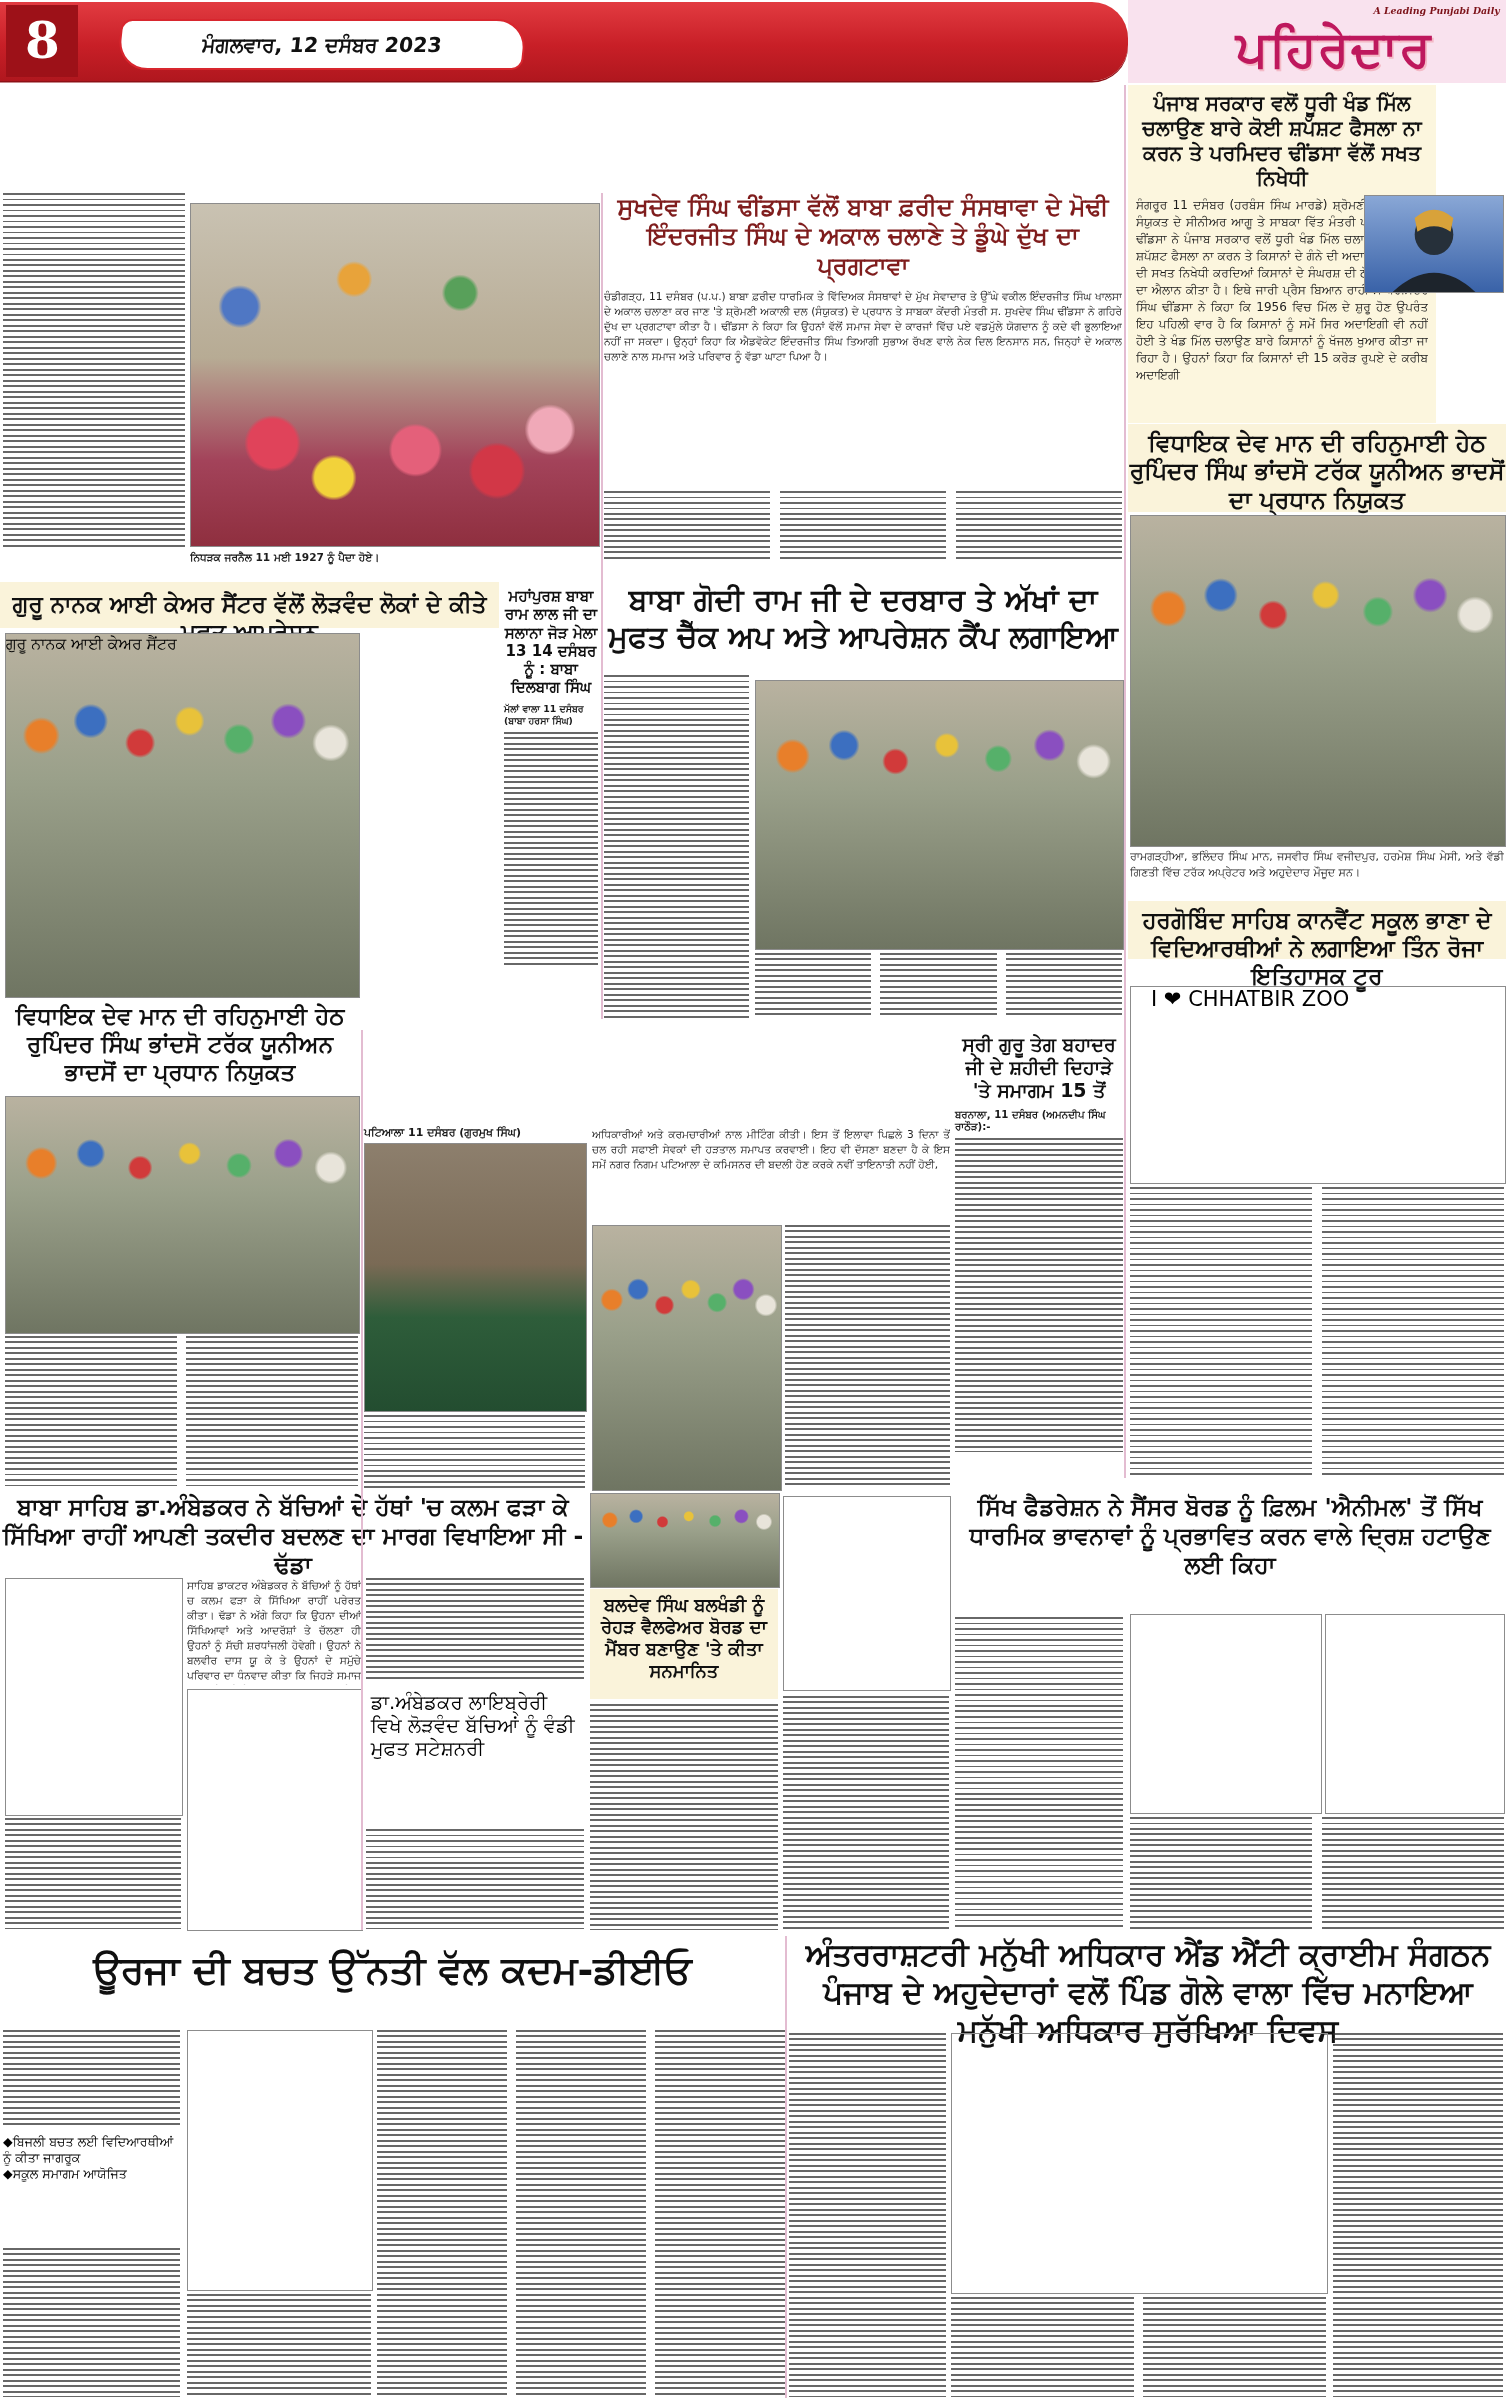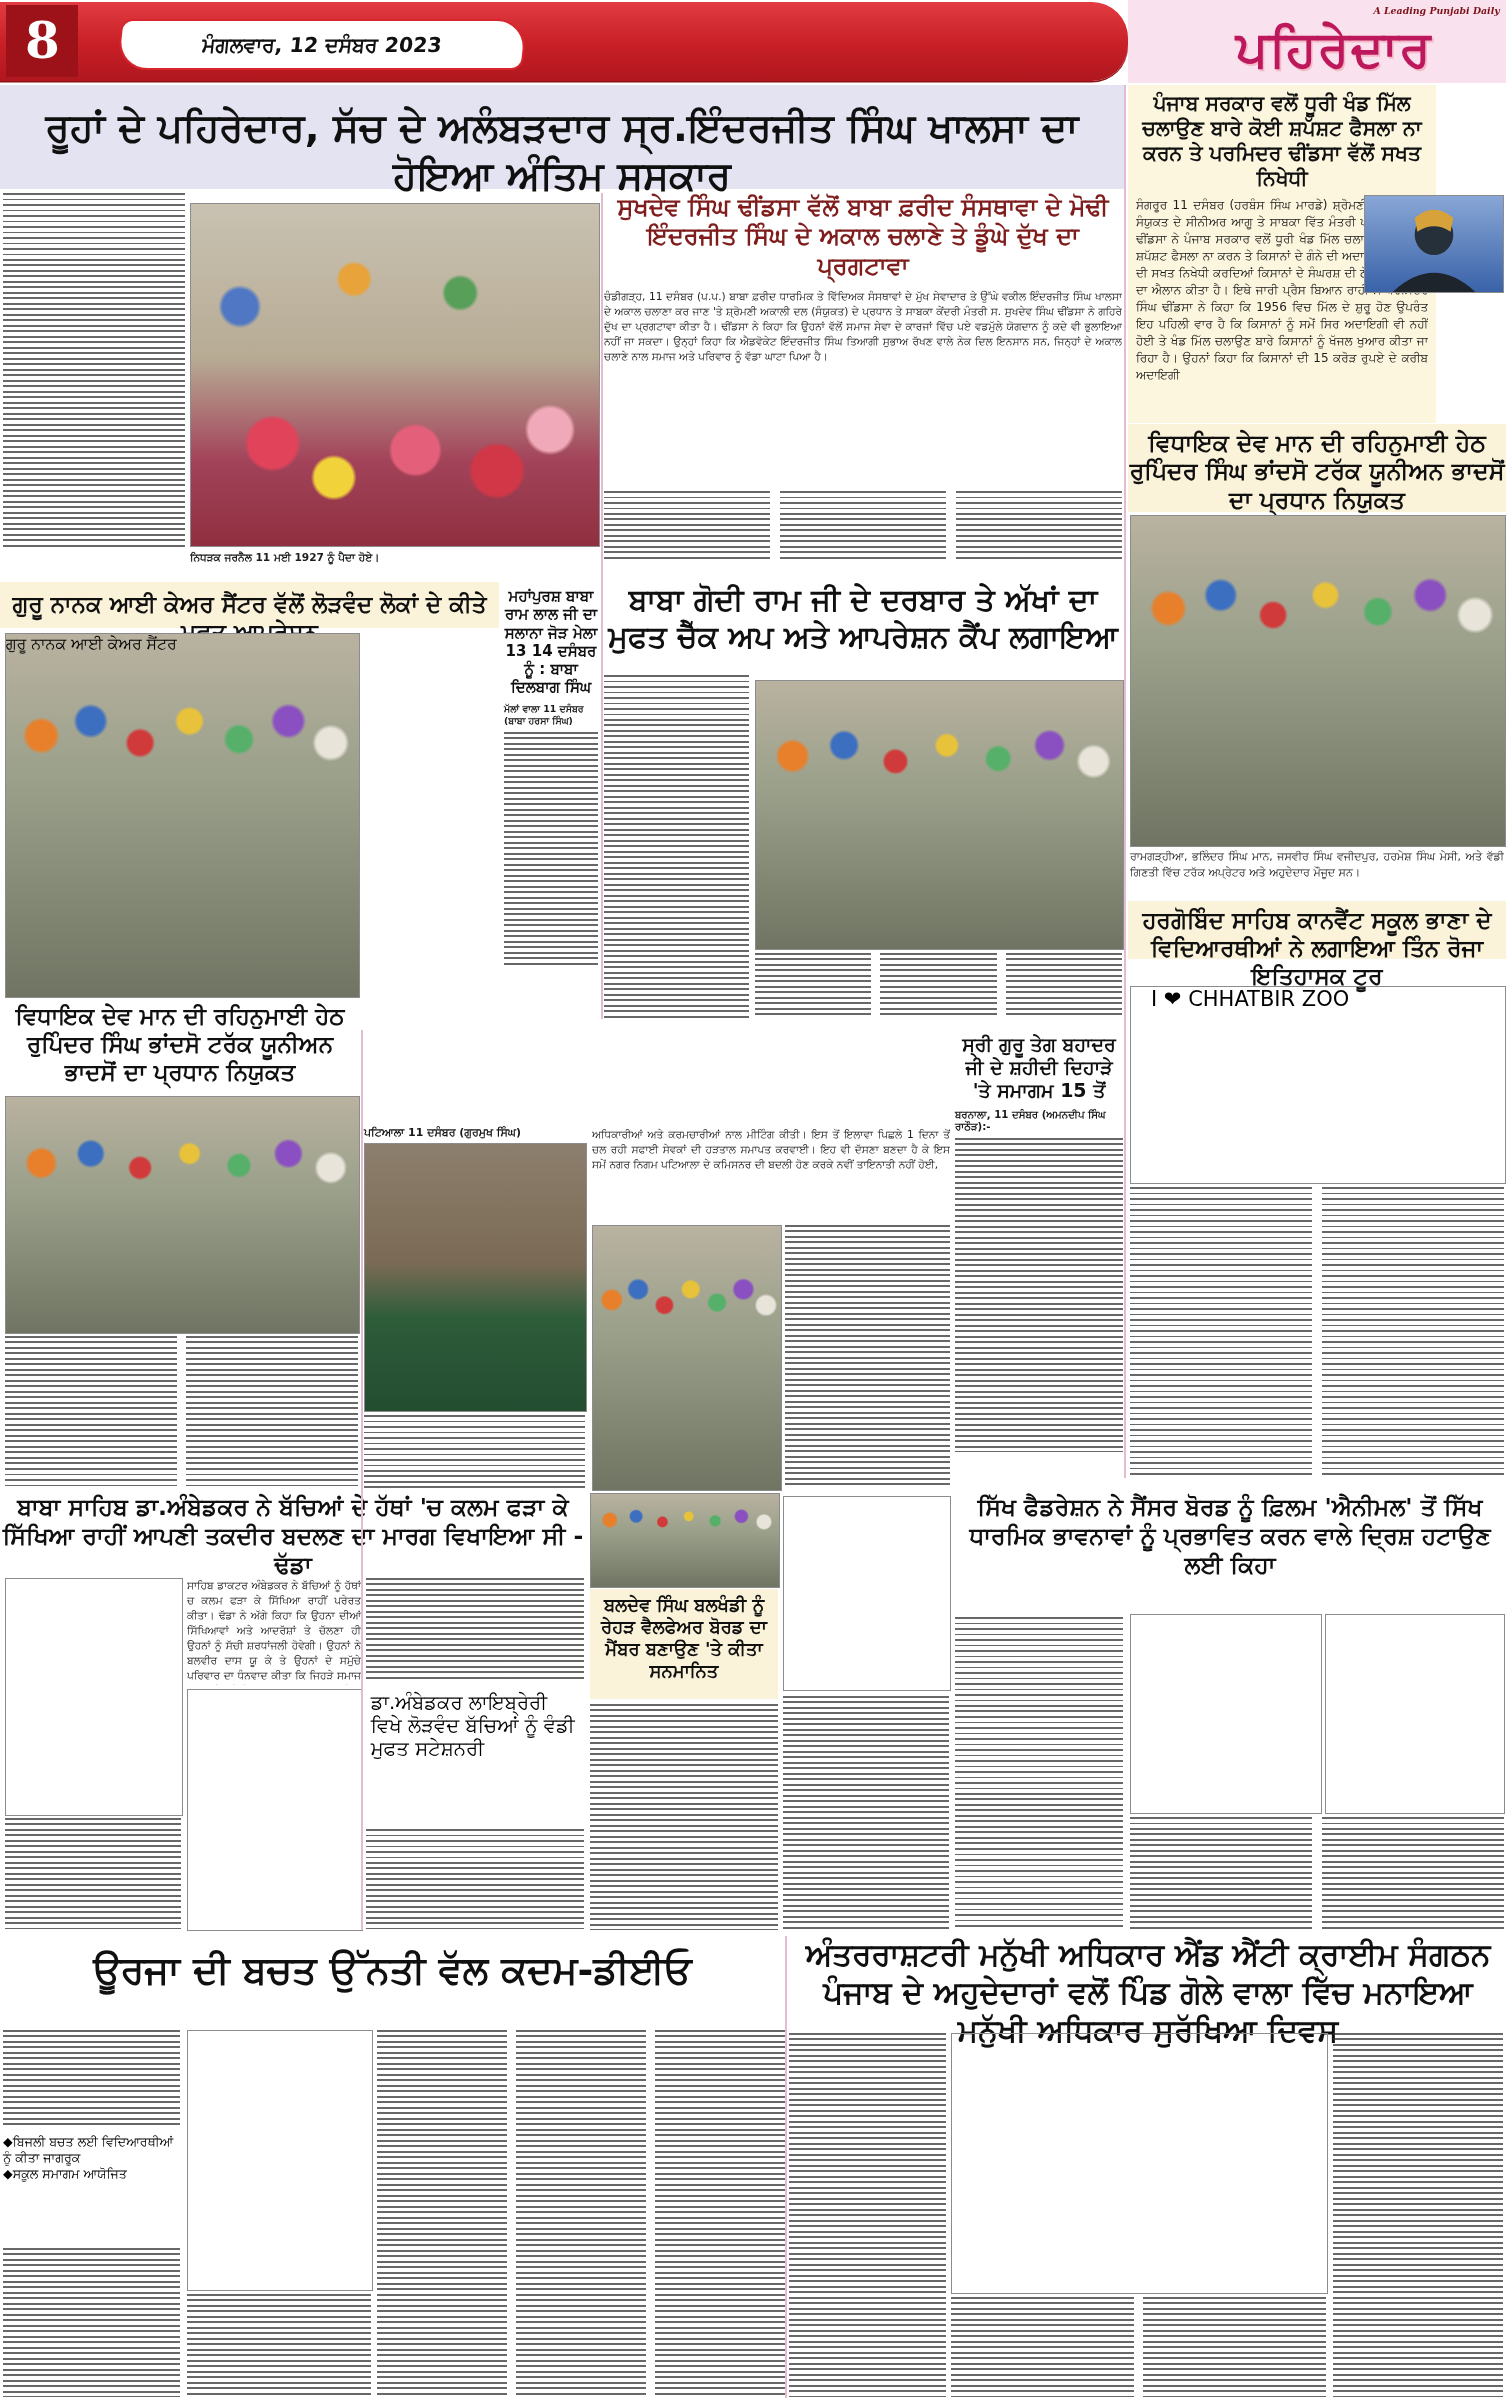--- a/index.html
+++ b/index.html
@@ -82,23 +82,20 @@
   <div class="hdr">
     <div class="hdr-red"></div>
     <div class="pageno">8</div>
     <div class="datepill">ਮੰਗਲਵਾਰ, 12 ਦਸੰਬਰ 2023</div>
     <div class="masthead">
       <div class="tagline">A Leading Punjabi Daily</div>
       <div class="logo">ਪਹਿਰੇਦਾਰ</div>
     </div>
   </div>
 
-  <div class="blk lavband" style="left:0;top:85px;width:1124px;height:104px;">
-    <div class="hl" style="font-size:39px;padding:19px 7.9px 0;">ਰੂਹਾਂ ਦੇ ਪਹਿਰੇਦਾਰ, ਸੱਚ ਦੇ ਅਲੰਬੜਦਾਰ ਸ੍ਰ.ਇੰਦਰਜੀਤ ਸਿੰਘ ਖਾਲਸਾ ਦਾ ਹੋਇਆ ਅੰਤਿਮ ਸਸਕਾਰ</div>
-  </div>
 
   <div class="blk" style="left:1128px;top:85px;width:308px;height:338px;background:#fcf6de;padding:6.3px 7.9px;">
     <div class="hl" style="font-size:20.4px;">ਪੰਜਾਬ ਸਰਕਾਰ ਵਲੋਂ ਧੂਰੀ ਖੰਡ ਮਿੱਲ ਚਲਾਉਣ ਬਾਰੇ ਕੋਈ ਸ਼ਪੱਸ਼ਟ ਫੈਸਲਾ ਨਾ ਕਰਨ ਤੇ ਪਰਮਿਦਰ ਢੀਂਡਸਾ ਵੱਲੋਂ ਸਖਤ ਨਿਖੇਧੀ</div>
     <div class="tx" style="margin-top:6.3px;height:259px;font-size:12px;">ਸੰਗਰੂਰ 11 ਦਸੰਬਰ (ਹਰਬੰਸ ਸਿੰਘ ਮਾਰਡੇ) ਸ਼੍ਰੋਮਣੀ ਅਕਾਲੀ ਦਲ ਸੰਯੁਕਤ ਦੇ ਸੀਨੀਅਰ ਆਗੂ ਤੇ ਸਾਬਕਾ ਵਿੱਤ ਮੰਤਰੀ ਪਰਮਿੰਦਰ ਸਿੰਘ ਢੀਂਡਸਾ ਨੇ ਪੰਜਾਬ ਸਰਕਾਰ ਵਲੋਂ ਧੂਰੀ ਖੰਡ ਮਿੱਲ ਚਲਾਉਣ ਬਾਰੇ ਕੋਈ ਸ਼ਪੱਸ਼ਟ ਫੈਸਲਾ ਨਾ ਕਰਨ ਤੇ ਕਿਸਾਨਾਂ ਦੇ ਗੰਨੇ ਦੀ ਅਦਾਇਗੀ ਨਾ ਕਰਨ ਦੀ ਸਖਤ ਨਿਖੇਧੀ ਕਰਦਿਆਂ ਕਿਸਾਨਾਂ ਦੇ ਸੰਘਰਸ਼ ਦੀ ਠੋਕਵੀਂ ਹਮਾਇਤ ਦਾ ਐਲਾਨ ਕੀਤਾ ਹੈ। ਇਥੇ ਜਾਰੀ ਪ੍ਰੈਸ ਬਿਆਨ ਰਾਹੀਂ ਸ ਪਰਮਿੰਦਰ ਸਿੰਘ ਢੀਂਡਸਾ ਨੇ ਕਿਹਾ ਕਿ 1956 ਵਿਚ ਮਿੱਲ ਦੇ ਸ਼ੁਰੂ ਹੋਣ ਉਪਰੰਤ ਇਹ ਪਹਿਲੀ ਵਾਰ ਹੈ ਕਿ ਕਿਸਾਨਾਂ ਨੂੰ ਸਮੇਂ ਸਿਰ ਅਦਾਇਗੀ ਵੀ ਨਹੀਂ ਹੋਈ ਤੇ ਖੰਡ ਮਿੱਲ ਚਲਾਉਣ ਬਾਰੇ ਕਿਸਾਨਾਂ ਨੂੰ ਖੱਜਲ ਖੁਆਰ ਕੀਤਾ ਜਾ ਰਿਹਾ ਹੈ। ਉਹਨਾਂ ਕਿਹਾ ਕਿ ਕਿਸਾਨਾਂ ਦੀ 15 ਕਰੋੜ ਰੁਪਏ ਦੇ ਕਰੀਬ ਅਦਾਇਗੀ</div>
   </div>
   <div class="ph ph-portrait" style="left:1364px;top:195px;width:138px;height:96px;">
     <svg viewBox="0 0 100 70" preserveAspectRatio="none">
       <ellipse cx="50" cy="28" rx="14" ry="15" fill="#26303a"></ellipse>
       <path d="M20 70 Q50 42 80 70 Z" fill="#1d242c"></path>
       <path d="M36 16 Q50 4 64 16 L62 26 Q50 18 38 26 Z" fill="#d8a23a"></path>
@@ -176,21 +173,21 @@
   <div class="ph ph-crowd" style="left:4.7px;top:1096px;width:353px;height:236px;"></div>
   <div class="blk" style="left:4.7px;top:1336px;width:353px;height:154px;">
     <div class="cols" style="height:100%;">
         <div class="fl"></div>
         <div class="fl"></div>
       </div>
   </div>
 
   <div class="blk byline" style="left:364px;top:1126px;width:220px;">ਪਟਿਆਲਾ 11 ਦਸੰਬਰ (ਗੁਰਮੁਖ ਸਿੰਘ)</div>
   <div class="ph ph-meeting" style="left:364px;top:1143px;width:221px;height:267px;"></div>
-  <div class="blk tx" style="left:592px;top:1127px;width:358px;height:93px;">ਅਧਿਕਾਰੀਆਂ ਅਤੇ ਕਰਮਚਾਰੀਆਂ ਨਾਲ ਮੀਟਿੰਗ ਕੀਤੀ। ਇਸ ਤੋਂ ਇਲਾਵਾ ਪਿਛਲੇ 1 ਦਿਨਾ ਤੋਂ ਚਲ ਰਹੀ ਸਫਾਈ ਸੇਵਕਾਂ ਦੀ ਹੜਤਾਲ ਸਮਾਪਤ ਕਰਵਾਈ। ਇਹ ਵੀ ਦੱਸਣਾ ਬਣਦਾ ਹੈ ਕੇ ਇਸ ਸਮੇਂ ਨਗਰ ਨਿਗਮ ਪਟਿਆਲਾ ਦੇ ਕਮਿਸਨਰ ਦੀ ਬਦਲੀ ਹੋਣ ਕਰਕੇ ਨਵੀਂ ਤਾਇਨਾਤੀ ਨਹੀਂ ਹੋਈ,</div>
+  <div class="blk tx" style="left:592px;top:1127px;width:358px;height:93px;">ਅਧਿਕਾਰੀਆਂ ਅਤੇ ਕਰਮਚਾਰੀਆਂ ਨਾਲ ਮੀਟਿੰਗ ਕੀਤੀ। ਇਸ ਤੋਂ ਇਲਾਵਾ ਪਿਛਲੇ 3 ਦਿਨਾ ਤੋਂ ਚਲ ਰਹੀ ਸਫਾਈ ਸੇਵਕਾਂ ਦੀ ਹੜਤਾਲ ਸਮਾਪਤ ਕਰਵਾਈ। ਇਹ ਵੀ ਦੱਸਣਾ ਬਣਦਾ ਹੈ ਕੇ ਇਸ ਸਮੇਂ ਨਗਰ ਨਿਗਮ ਪਟਿਆਲਾ ਦੇ ਕਮਿਸਨਰ ਦੀ ਬਦਲੀ ਹੋਣ ਕਰਕੇ ਨਵੀਂ ਤਾਇਨਾਤੀ ਨਹੀਂ ਹੋਈ,</div>
   <div class="ph ph-crowd" style="left:592px;top:1225px;width:188px;height:264px;"></div>
   <div class="blk" style="left:785px;top:1225px;width:165px;height:264px;">
     <div class="fl" style="height:100%;"></div>
   </div>
   <div class="blk" style="left:364px;top:1415px;width:221px;height:74px;">
     <div class="fl" style="height:100%;"></div>
   </div>
 
   <div class="blk" style="left:955px;top:1033px;width:168px;height:455px;">
     <div class="hl" style="font-size:19px;">ਸ੍ਰੀ ਗੁਰੂ ਤੇਗ ਬਹਾਦਰ ਜੀ ਦੇ ਸ਼ਹੀਦੀ ਦਿਹਾੜੇ 'ਤੇ ਸਮਾਗਮ 15 ਤੋਂ</div>

